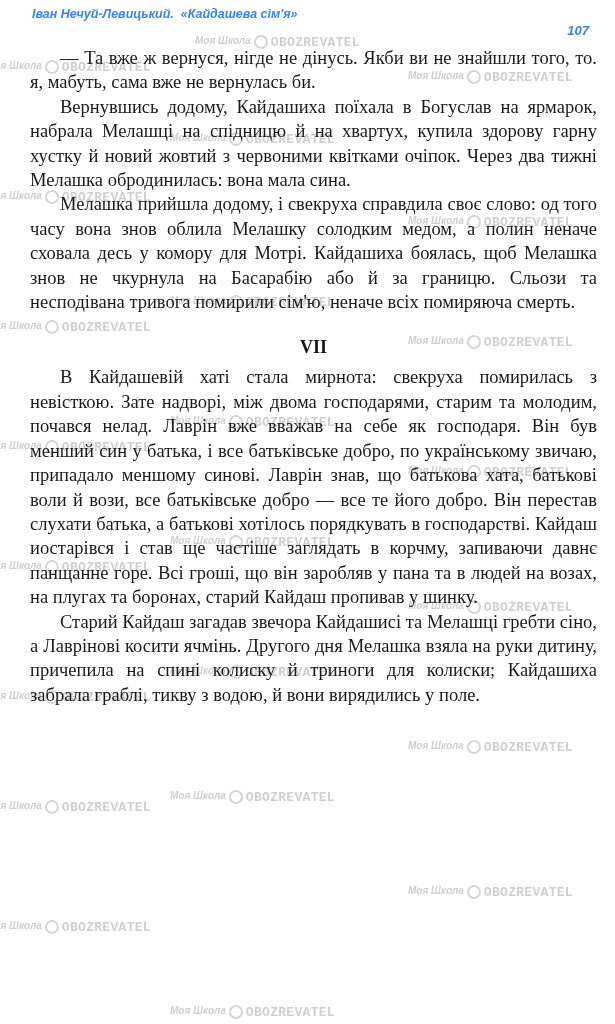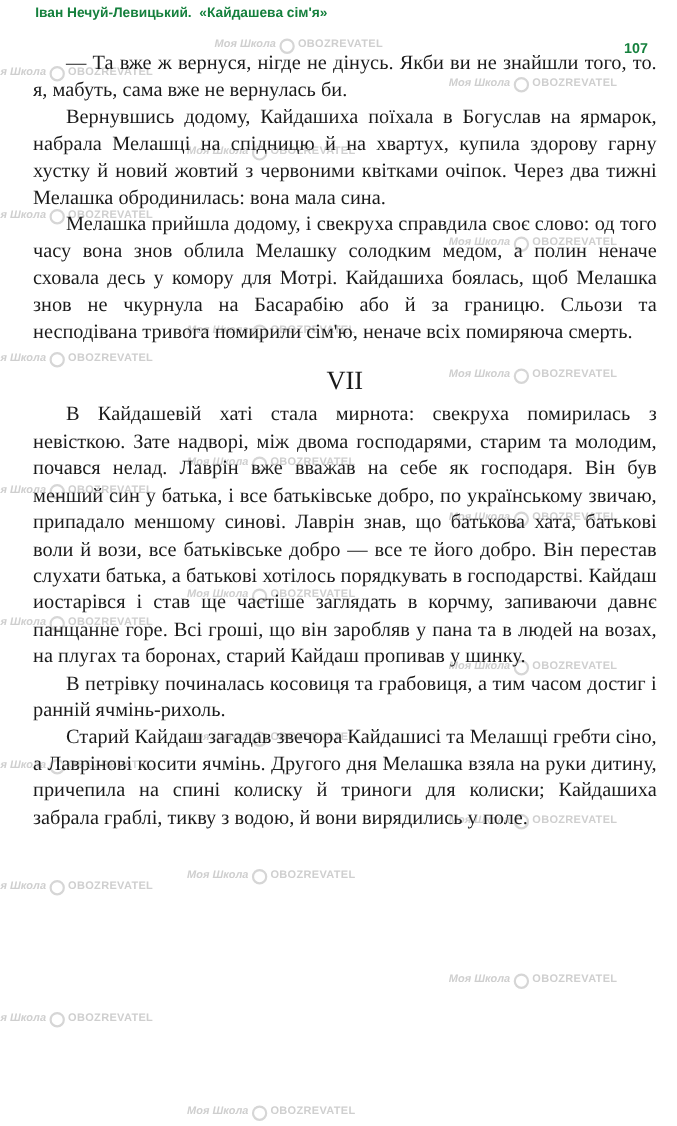--- a/index.html
+++ b/index.html
@@ -4,44 +4,45 @@
 <style>
   html, body { margin: 0; padding: 0; }
   body {
     width: 615px; height: 1024px; overflow: hidden;
     background: #ffffff; position: relative;
     font-family: "Liberation Serif", serif;
     color: #1a1a1a;
   }
   .header {
     position: absolute; left: 32px; right: 26px; top: 4px; height: 20px;
-    display: flex; justify-content: space-between; align-items: flex-start;
+    display: flex; justify-content: space-between; align-items: center;
     font-family: "Liberation Sans", sans-serif; font-size: 12.5px; font-weight: bold;
-    color: #15803d;
+    color: #3b82f6;
+    font-style: italic;
   }
   .header .page-num { font-size: 13px; margin-top: 32px; }
   .content {
     position: absolute; left: 30px; width: 567px; top: 46px;
     font-size: 18.5px; line-height: 24.4px;
   }
   .para { margin: 0; text-align: justify; text-indent: 30px; }
   .chapter {
-    text-align: center; font-weight: normal; font-size: 24px;
+    text-align: center; font-weight: bold; font-size: 18px;
     margin: 21px 0 6px 0; line-height: 24px;
   }
   .wm {
     position: absolute; font-family: "Liberation Sans", sans-serif;
     color: #cfcfcf; font-size: 10px; font-style: italic; font-weight: bold;
     pointer-events: none; white-space: nowrap; display: flex; gap: 3px;
   }
   .wm .circ {
     width: 14px; height: 14px; border-radius: 50%; border: 2px solid #d6d6d6;
     box-sizing: border-box; display: inline-block;
   }
-  .wm .ob { font-style: normal; font-size: 10px; letter-spacing: 0.3px; }
+  .wm .ob { font-style: normal; font-size: 13px; letter-spacing: 0.3px; font-family: Liberation Mono, monospace; }
 </style>
 </head>
 <body>
 
 <div class="header">
   <span><span>Іван Нечуй-Левицький.</span>&nbsp;&nbsp;<span>«Кайдашева сім'я»</span></span>
   <span class="page-num">107</span>
 </div>
 
 <div class="wm" style="left:-14px;top:60px">
@@ -159,15 +160,14 @@
     <span class="circ"></span>
     <span class="ob">OBOZREVATEL</span>
   </div>
 
 <div class="content">
   <p class="para">— Та вже ж вернуся, нігде не дінусь. Якби ви не знайшли того, то. я, мабуть, сама вже не вернулась би.</p>
   <p class="para">Вернувшись додому, Кайдашиха поїхала в Богуслав на ярмарок, набрала Мелашці на спідницю й на хвартух, купила здорову гарну хустку й новий жовтий з червоними квітками очіпок. Через два тижні Мелашка обродинилась: вона мала сина.</p>
   <p class="para">Мелашка прийшла додому, і свекруха справдила своє слово: од того часу вона знов облила Мелашку солодким медом, а полин неначе сховала десь у комору для Мотрі. Кайдашиха боялась, щоб Мелашка знов не чкурнула на Басарабію або й за границю. Сльози та несподівана тривога помирили сім'ю, неначе всіх помиряюча смерть.</p>
   <div class="chapter">VII</div>
   <p class="para">В Кайдашевій хаті стала мирнота: свекруха помирилась з невісткою. Зате надворі, між двома господарями, старим та молодим, почався нелад. Лаврін вже вважав на себе як господаря. Він був менший син у батька, і все батьківське добро, по українському звичаю, припадало меншому синові. Лаврін знав, що батькова хата, батькові воли й вози, все батьківське добро — все те його добро. Він перестав слухати батька, а батькові хотілось порядкувать в господарстві. Кайдаш иостарівся і став ще частіше заглядать в корчму, запиваючи давнє панщанне горе. Всі гроші, що він заробляв у пана та в людей на возах, на плугах та боронах, старий Кайдаш пропивав у шинку.</p>
-  <p class="para">В петрівку починалась косовиця та грабовиця, а тим часом достиг і ранній ячмінь-рихоль.</p>
   <p class="para">Старий Кайдаш загадав звечора Кайдашисі та Мелашці гребти сіно, а Лаврінові косити ячмінь. Другого дня Мелашка взяла на руки дитину, причепила на спині колиску й триноги для колиски; Кайдашиха забрала граблі, тикву з водою, й вони вирядились у поле.</p>
 </div>
 
 </body></html>

